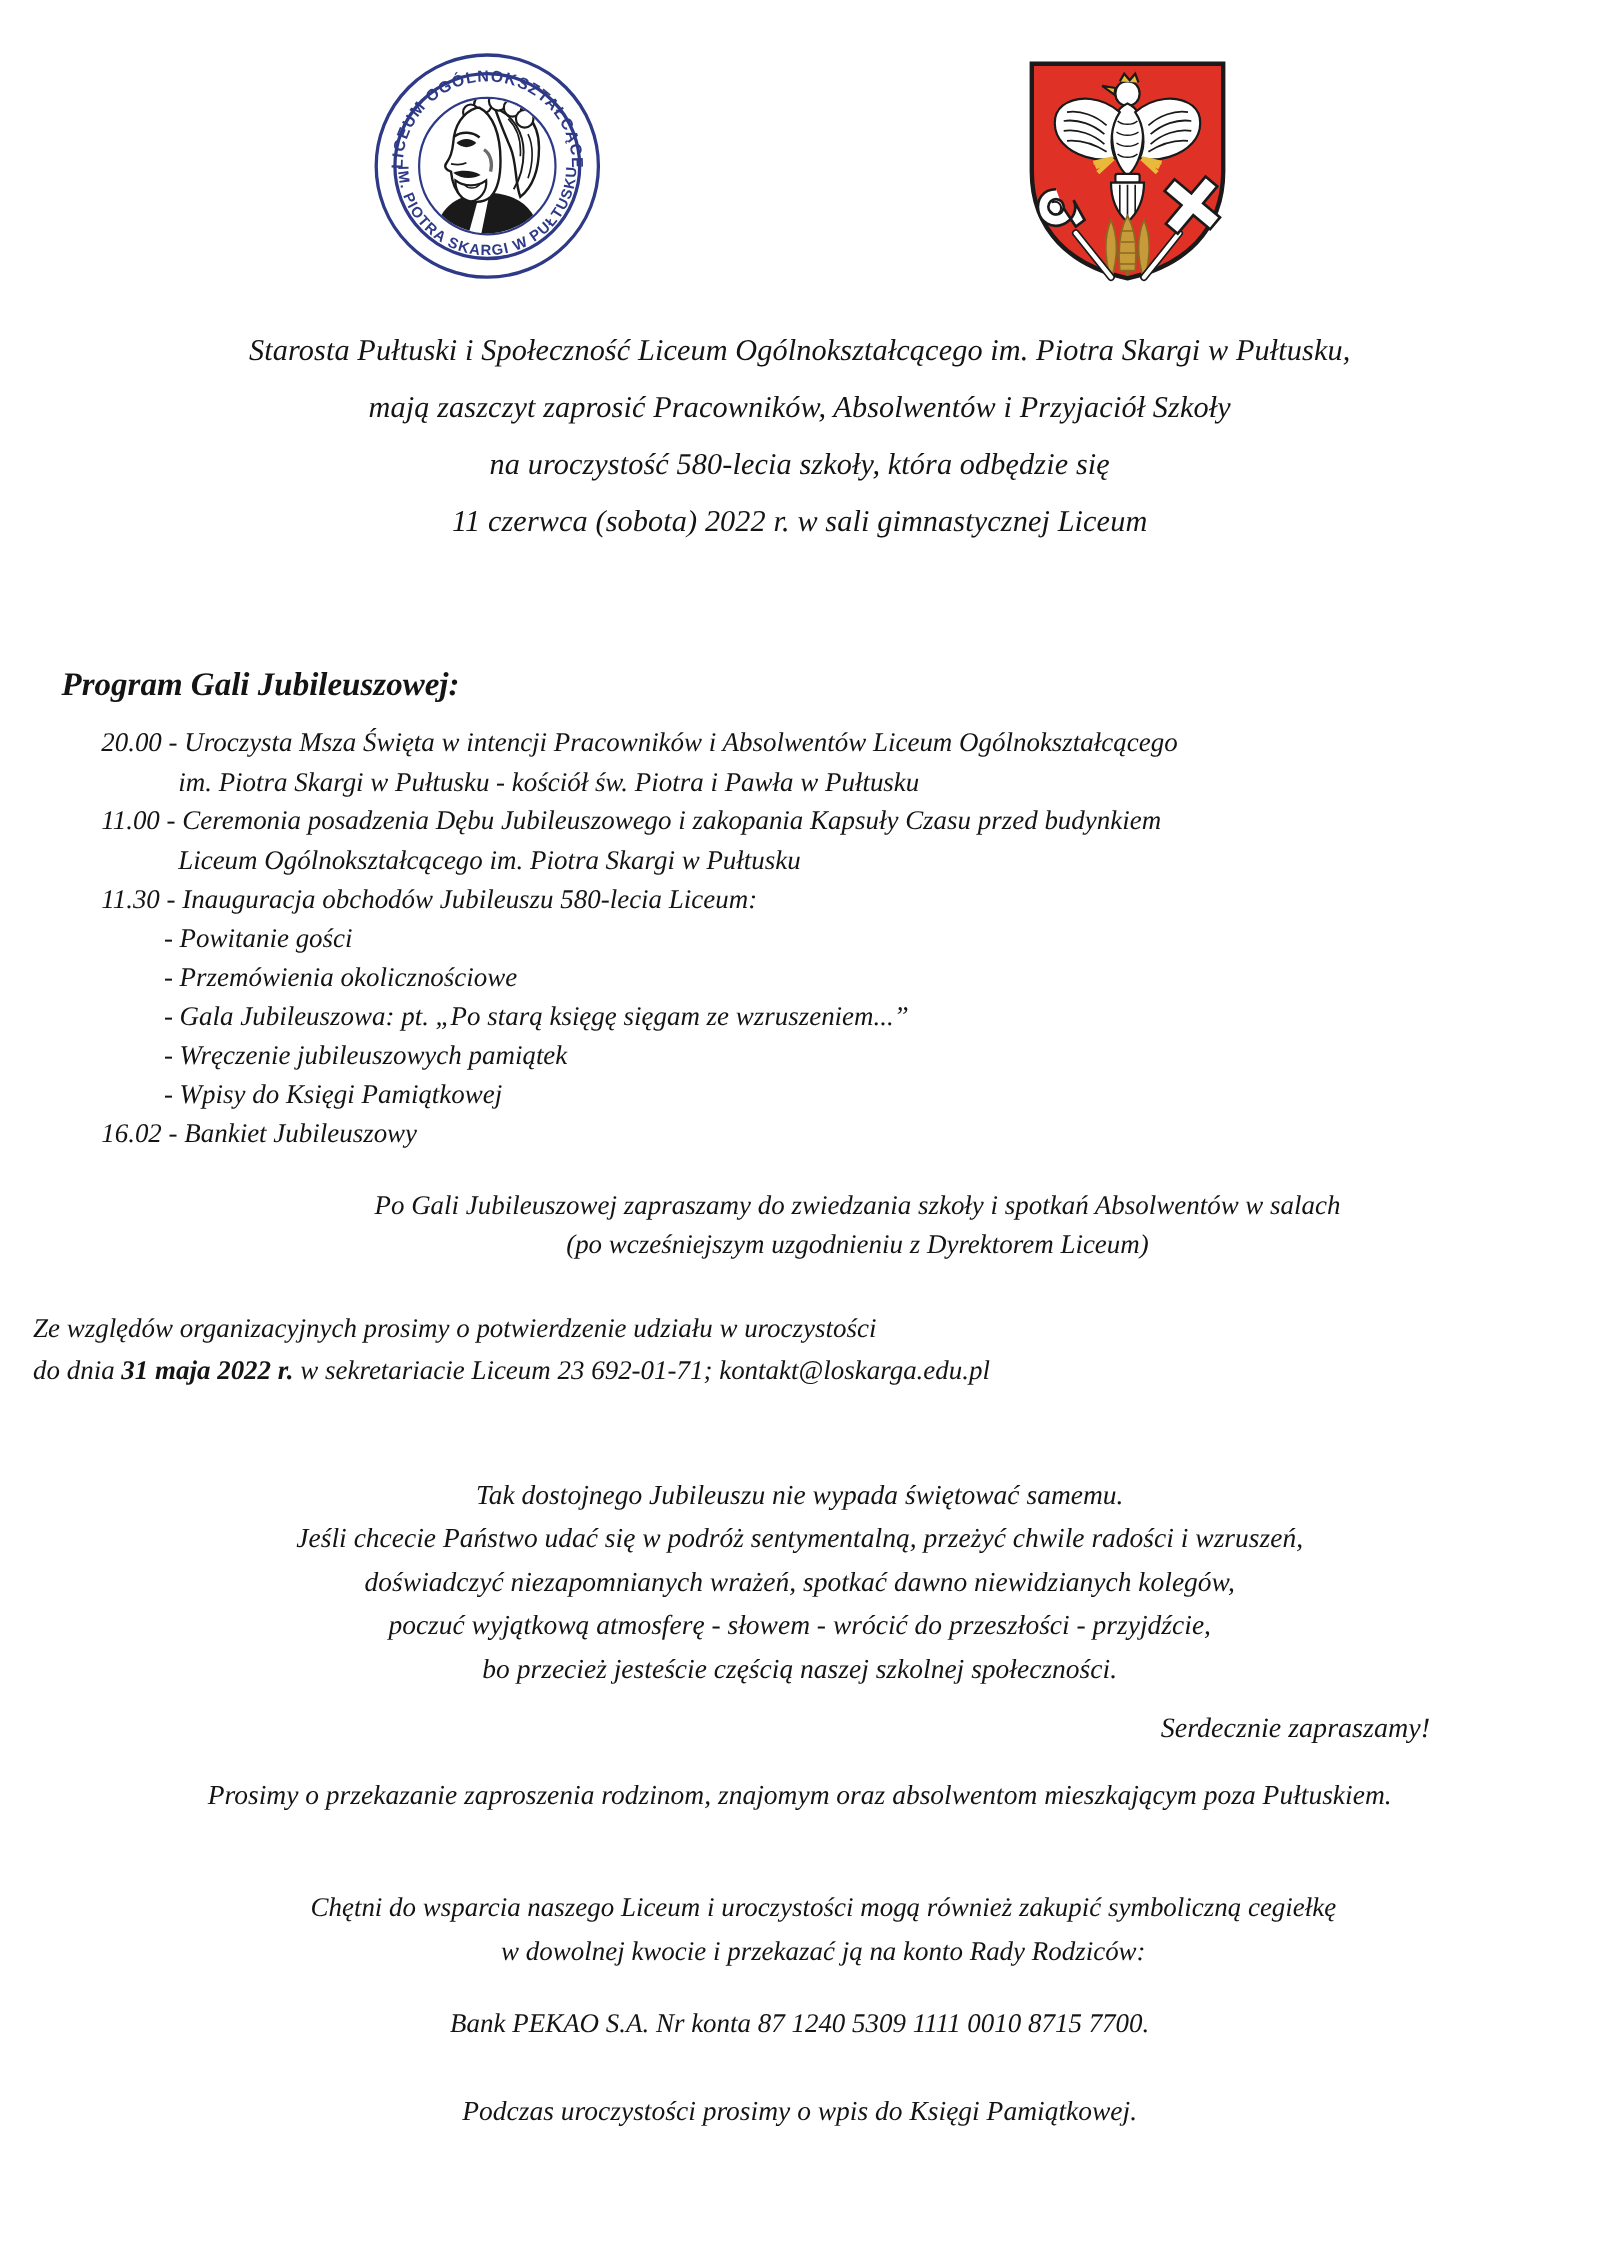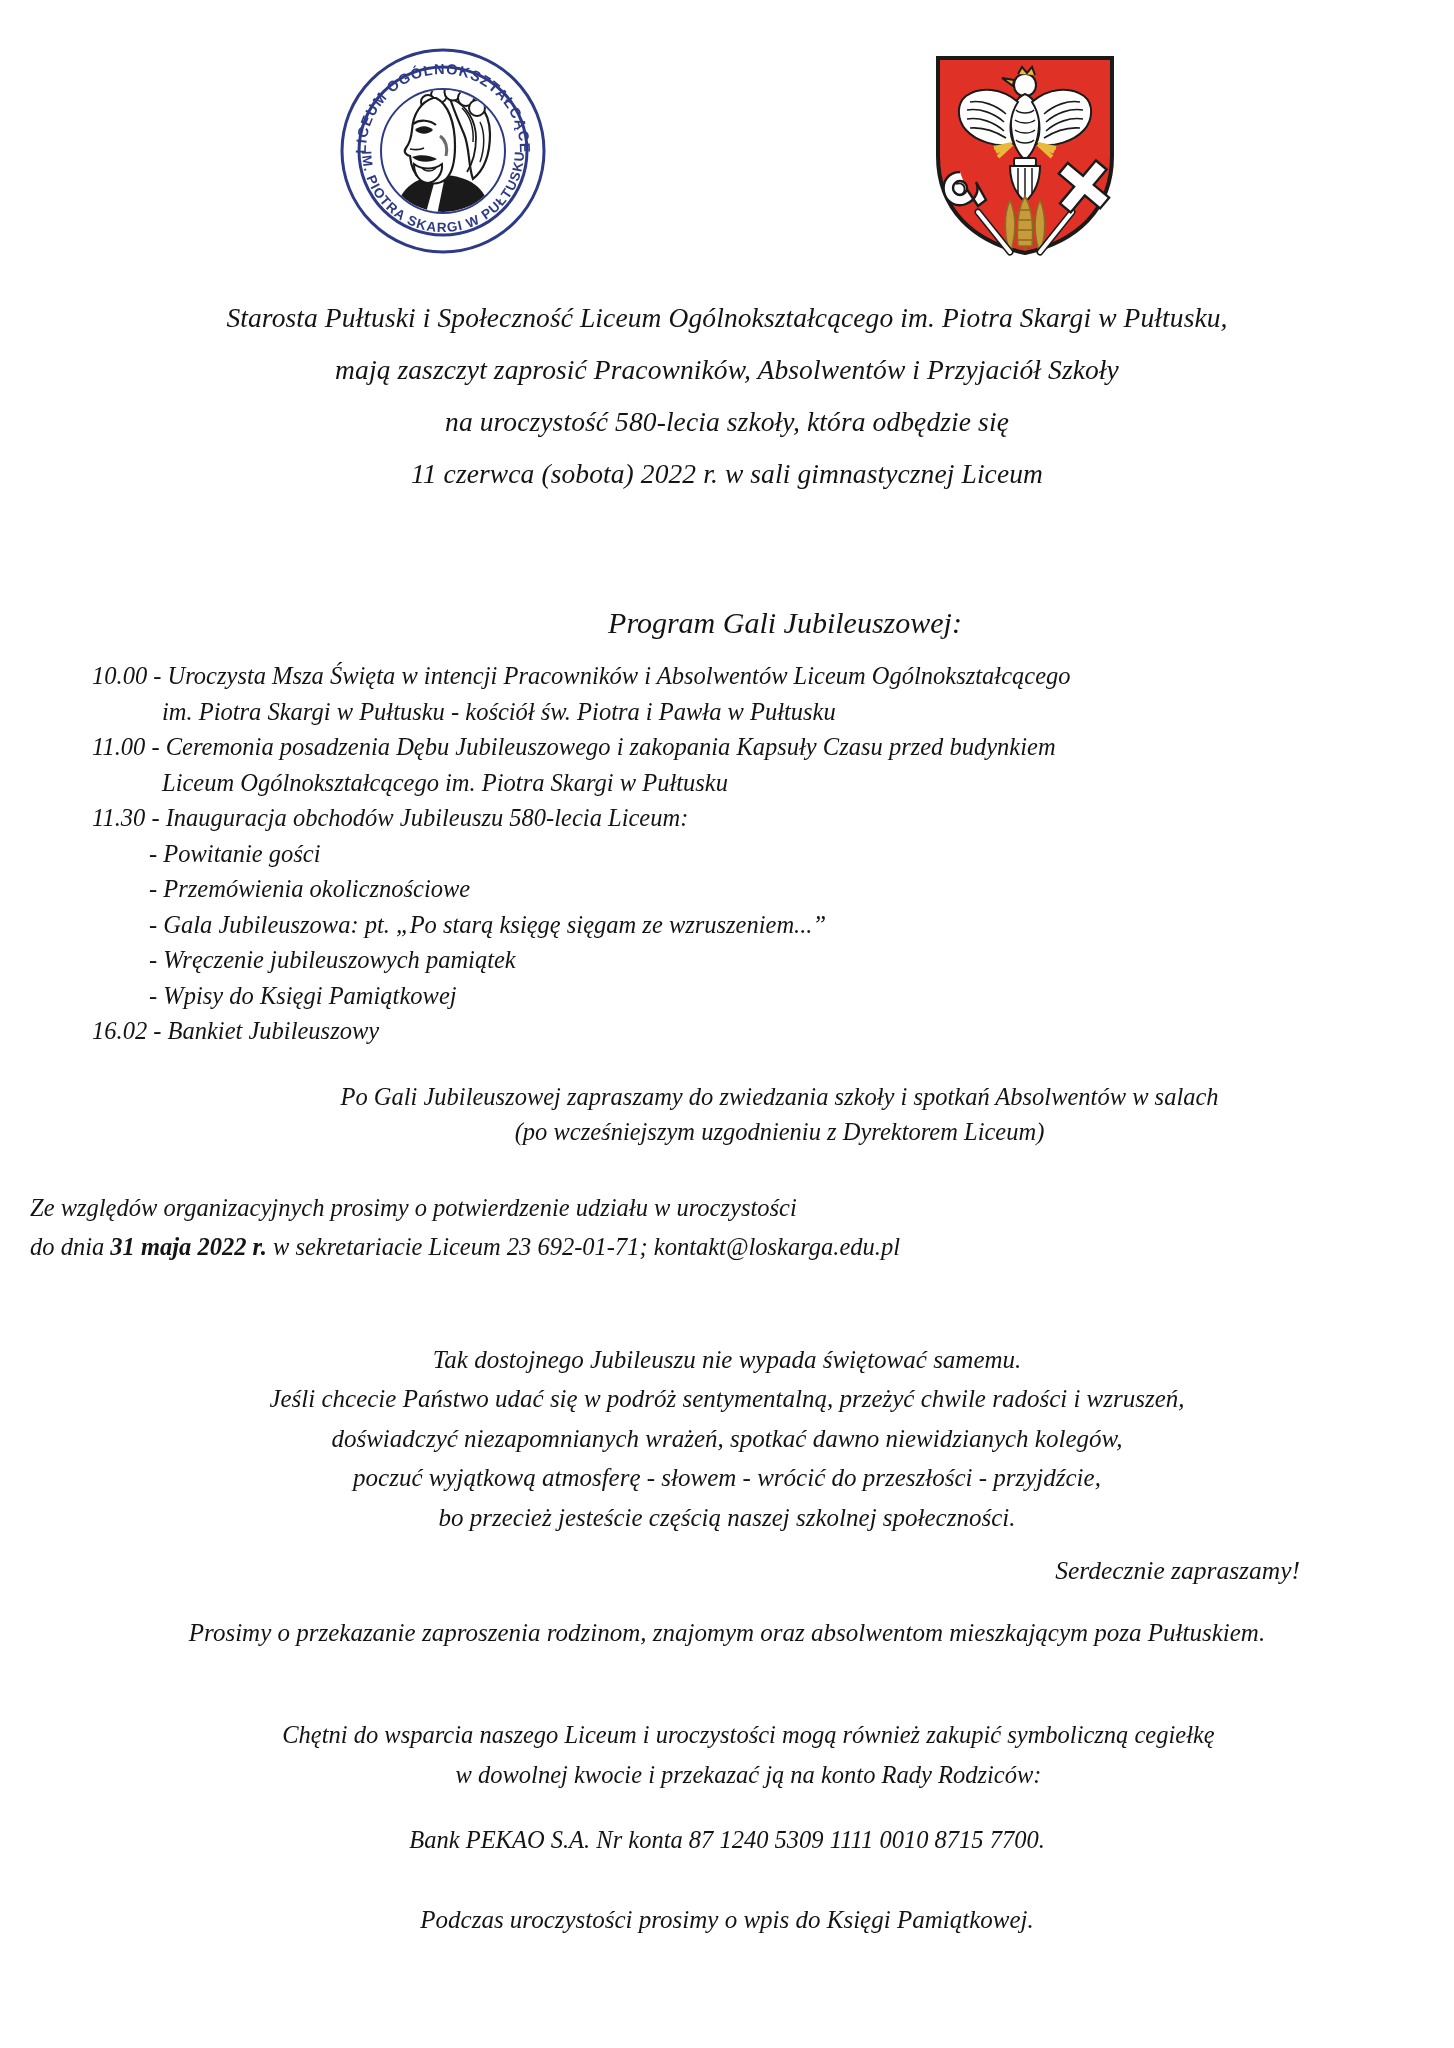--- a/index.html
+++ b/index.html
@@ -49,26 +49,25 @@
     text-align: center;
     font-style: italic;
     font-size: 27.5px;
     line-height: 52px;
     letter-spacing: 0.1px;
   }
   .invite-block .ln { display: block; white-space: nowrap; }
 
   .program-title {
     margin-top: 104px;
-    margin-left: 116px;
-    font-style: italic;
-    font-weight: normal;
+    margin-left: 56px;
+    font-style: italic;
+    font-weight: bold;
     font-size: 30px;
     line-height: 38px;
-    text-align: center;
   }
 
   .program-list {
     margin-top: 16px;
     margin-left: 92px;
     font-style: italic;
     font-size: 24.5px;
     line-height: 35.5px;
   }
   .program-list .pl-line { display: block; white-space: nowrap; }
@@ -285,21 +284,21 @@
   <div class="invite-block">
     <span class="ln">Starosta Pułtuski i Społeczność Liceum Ogólnokształcącego im. Piotra Skargi w Pułtusku,</span>
     <span class="ln">mają zaszczyt zaprosić Pracowników, Absolwentów i Przyjaciół Szkoły</span>
     <span class="ln">na uroczystość 580-lecia szkoły, która odbędzie się</span>
     <span class="ln">11 czerwca (sobota) 2022 r. w sali gimnastycznej Liceum</span>
   </div>
 
   <div class="program-title">Program Gali Jubileuszowej:</div>
 
   <div class="program-list">
-    <span class="pl-line">10.00 - Uroczysta Msza Święta w intencji Pracowników i Absolwentów Liceum Ogólnokształcącego</span>
+    <span class="pl-line">20.00 - Uroczysta Msza Święta w intencji Pracowników i Absolwentów Liceum Ogólnokształcącego</span>
     <span class="pl-line indent1">im. Piotra Skargi w Pułtusku - kościół św. Piotra i Pawła w Pułtusku</span>
     <span class="pl-line">11.00 - Ceremonia posadzenia Dębu Jubileuszowego i zakopania Kapsuły Czasu przed budynkiem</span>
     <span class="pl-line indent1">Liceum Ogólnokształcącego im. Piotra Skargi w Pułtusku</span>
     <span class="pl-line">11.30 - Inauguracja obchodów Jubileuszu 580-lecia Liceum:</span>
     <span class="pl-line indent2">- Powitanie gości</span>
     <span class="pl-line indent2">- Przemówienia okolicznościowe</span>
     <span class="pl-line indent2">- Gala Jubileuszowa: pt. „Po starą księgę sięgam ze wzruszeniem...”</span>
     <span class="pl-line indent2">- Wręczenie jubileuszowych pamiątek</span>
     <span class="pl-line indent2">- Wpisy do Księgi Pamiątkowej</span>
     <span class="pl-line">16.02 - Bankiet Jubileuszowy</span>

